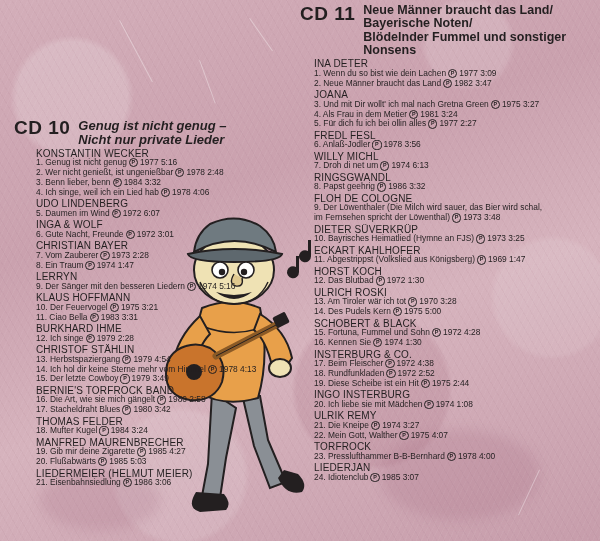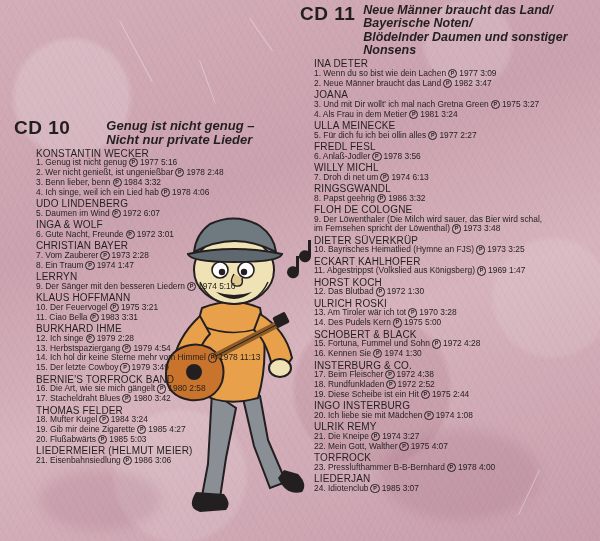--- a/index.html
+++ b/index.html
@@ -37,26 +37,25 @@
   .col-left{position:absolute;left:14px;top:118px;width:284px;}
   .col-right{position:absolute;left:300px;top:4px;width:292px;}
 
   
   .cd-head{display:flex;align-items:flex-start;}
   .cd-num{
     font-weight:bold;font-size:19px;color:#231f20;letter-spacing:.5px;
     white-space:nowrap;padding-right:8px;line-height:20px;
   }
   .cd-title{
-    font-style:italic;font-weight:bold;font-size:12.5px;line-height:13.4px;color:#231f20;
+    font-weight:bold;font-size:12.5px;line-height:13.4px;color:#231f20;
   }
   .cd10-title{
     font-style:italic;font-weight:bold;font-size:13px;line-height:14px;color:#231f20;
     padding-top:1px;
-    margin-left:28px;
   }
 
   
   .artist{
     font-weight:normal;font-size:10px;color:#231f20;letter-spacing:.15px;
     margin-top:1.5px;line-height:9.6px;
   }
   .track{
     font-size:8.4px;color:#231f20;line-height:9.9px;white-space:nowrap;
   }
@@ -154,52 +153,53 @@
         <div class="artist">CHRISTIAN BAYER</div>
         <div class="track"><span>7. Vom Zauberer</span><span class="pmark">P</span><span>1973 2:28</span></div>
         <div class="track"><span>8. Ein Traum</span><span class="pmark">P</span><span>1974 1:47</span></div>
         <div class="artist">LERRYN</div>
         <div class="track"><span>9. Der Sänger mit den besseren Liedern</span><span class="pmark">P</span><span>1974 5:16</span></div>
         <div class="artist">KLAUS HOFFMANN</div>
         <div class="track"><span>10. Der Feuervogel</span><span class="pmark">P</span><span>1975 3:21</span></div>
         <div class="track"><span>11. Ciao Bella</span><span class="pmark">P</span><span>1983 3:31</span></div>
         <div class="artist">BURKHARD IHME</div>
         <div class="track"><span>12. Ich singe</span><span class="pmark">P</span><span>1979 2:28</span></div>
+        <div class="artist">CHRISTOF STÄHLIN</div>
         <div class="track"><span>13. Herbstspaziergang</span><span class="pmark">P</span><span>1979 4:54</span></div>
-        <div class="track"><span>14. Ich hol dir keine Sterne mehr vom Himmel</span><span class="pmark">P</span><span>1978 11:13</span></div>
+        <div class="track"><span>14. Ich hol dir keine Sterne mehr vom Himmel</span><span class="pmark">P</span><span>1978 4:13</span></div>
         <div class="track"><span>15. Der letzte Cowboy</span><span class="pmark">P</span><span>1979 3:49</span></div>
         <div class="artist">BERNIE'S TORFROCK BAND</div>
         <div class="track"><span>16. Die Art, wie sie mich gängelt</span><span class="pmark">P</span><span>1980 2:58</span></div>
         <div class="track"><span>17. Stacheldraht Blues</span><span class="pmark">P</span><span>1980 3:42</span></div>
         <div class="artist">THOMAS FELDER</div>
         <div class="track"><span>18. Mufter Kugel</span><span class="pmark">P</span><span>1984 3:24</span></div>
+        <div class="artist">MANFRED MAURENBRECHER</div>
         <div class="track"><span>19. Gib mir deine Zigarette</span><span class="pmark">P</span><span>1985 4:27</span></div>
         <div class="track"><span>20. Flußabwärts</span><span class="pmark">P</span><span>1985 5:03</span></div>
         <div class="artist">LIEDERMEIER (HELMUT MEIER)</div>
         <div class="track"><span>21. Eisenbahnsiedlung</span><span class="pmark">P</span><span>1986 3:06</span></div>
       </div>
   </div>
 
   <div class="col-right">
     <div class="cd-head">
       <div class="cd-num">CD 11</div>
       <div class="cd-title">
         <div>Neue Männer braucht das Land/</div>
         <div>Bayerische Noten/</div>
-        <div>Blödelnder Daumen und sonstiger Nonsens</div>
+        <div>Blödelnder Fummel und sonstiger Nonsens</div>
       </div>
     </div>
     <div id="cd11-list">
         <div class="artist">INA DETER</div>
         <div class="track"><span>1. Wenn du so bist wie dein Lachen</span><span class="pmark">P</span><span>1977 3:09</span></div>
         <div class="track"><span>2. Neue Männer braucht das Land</span><span class="pmark">P</span><span>1982 3:47</span></div>
         <div class="artist">JOANA</div>
         <div class="track"><span>3. Und mit Dir wollt' ich mal nach Gretna Green</span><span class="pmark">P</span><span>1975 3:27</span></div>
         <div class="track"><span>4. Als Frau in dem Metier</span><span class="pmark">P</span><span>1981 3:24</span></div>
-        <div class="artist">ULLA MEINECKE</div>
         <div class="track"><span>5. Für dich fu ich bei ollin alles</span><span class="pmark">P</span><span>1977 2:27</span></div>
         <div class="artist">FREDL FESL</div>
         <div class="track"><span>6. Anlaß-Jodler</span><span class="pmark">P</span><span>1978 3:56</span></div>
         <div class="artist">WILLY MICHL</div>
         <div class="track"><span>7. Droh di net um</span><span class="pmark">P</span><span>1974 6:13</span></div>
         <div class="artist">RINGSGWANDL</div>
         <div class="track"><span>8. Papst geehrig</span><span class="pmark">P</span><span>1986 3:32</span></div>
         <div class="artist">FLOH DE COLOGNE</div>
         <div class="track"><span>9. Der Löwenthaler (Die Milch wird sauer, das Bier wird schal,</span></div>
         <div class="track"><span>    im Fernsehen spricht der Löwenthal)</span><span class="pmark">P</span><span>1973 3:48</span></div>

